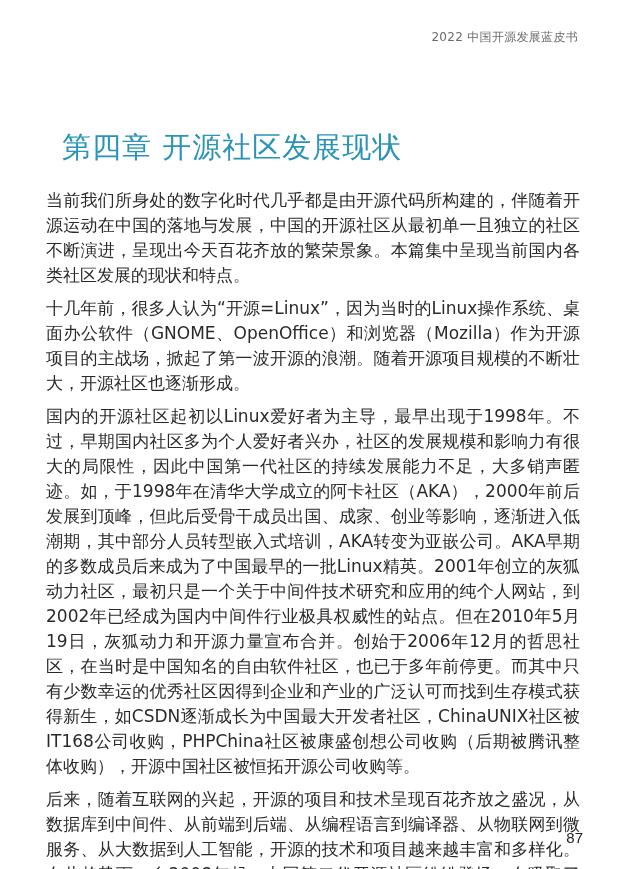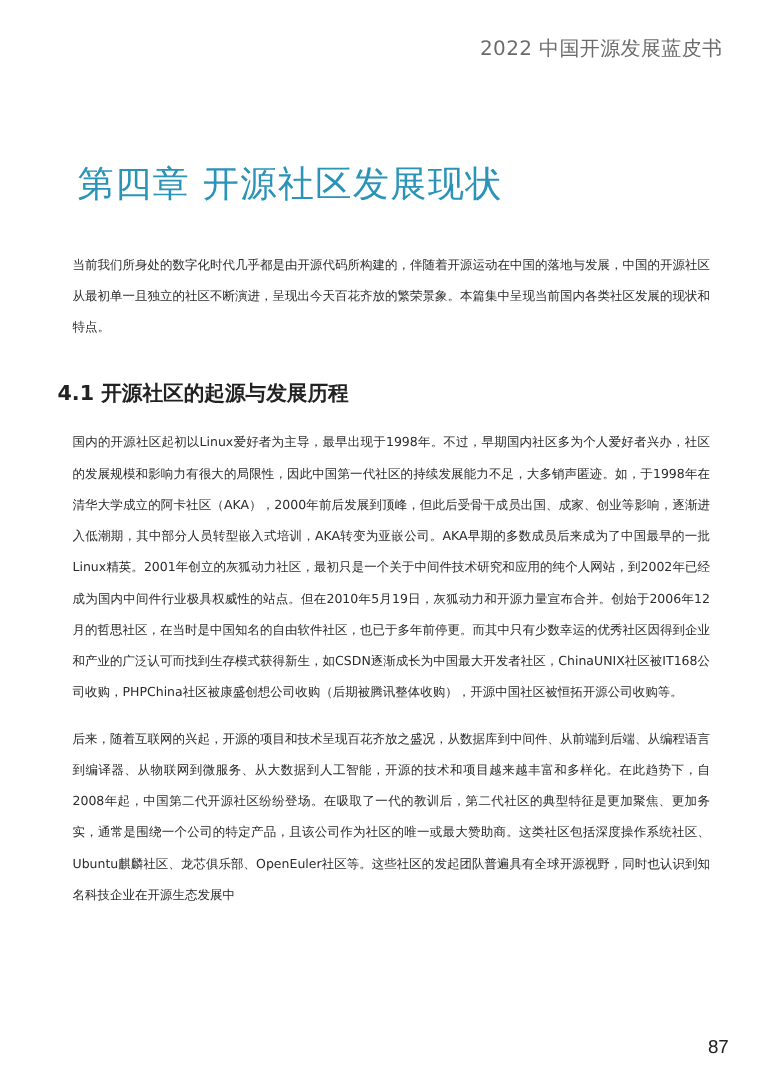--- a/index.html
+++ b/index.html
@@ -12,21 +12,21 @@
     height: 869px;
     position: relative;
     overflow: hidden;
     font-family: "DejaVu Sans", "Liberation Sans", sans-serif;
     color: #2a2a2a;
   }
   .running-header {
     position: absolute;
     top: 29px;
     right: 45px;
-    font-size: 16px;
+    font-size: 12px;
     color: #6b6b6b;
     letter-spacing: 0.3px;
   }
   .chapter-title {
     position: absolute;
     left: 62px;
     top: 128px;
     margin: 0;
     font-size: 29px;
     font-weight: normal;
@@ -34,22 +34,22 @@
     letter-spacing: 1px;
     white-space: nowrap;
   }
   .content {
     position: absolute;
     left: 46px;
     top: 188px;
     width: 534px;
   }
   p.para {
-    margin: 12px;
-    font-size: 10px;
+    margin: 0;
+    font-size: 17px;
     line-height: 25px;
     text-align: justify;
     text-justify: inter-character;
     color: #2a2a2a;
   }
   .para.intro { margin-bottom: 0; }
   .section-heading {
     margin: 29px 0 16px 0;
     font-size: 16.5px;
     font-weight: bold;
@@ -69,19 +69,19 @@
 </head>
 <body>
 
 <div class="running-header">2022 中国开源发展蓝皮书</div>
 
 <h1 class="chapter-title">第四章 开源社区发展现状</h1>
 
 <div class="content">
   <p class="para intro">当前我们所身处的数字化时代几乎都是由开源代码所构建的，伴随着开源运动在中国的落地与发展，中国的开源社区从最初单一且独立的社区不断演进，呈现出今天百花齐放的繁荣景象。本篇集中呈现当前国内各类社区发展的现状和特点。</p>
 
-  <h2 class="section-heading">4.1 开源社区的起源与发展历程</h2>
 
+  <p class="para">十几年前，很多人认为“开源=Linux”，因为当时的Linux操作系统、桌面办公软件（GNOME、OpenOffice）和浏览器（Mozilla）作为开源项目的主战场，掀起了第一波开源的浪潮。随着开源项目规模的不断壮大，开源社区也逐渐形成。</p>
   <p class="para">国内的开源社区起初以Linux爱好者为主导，最早出现于1998年。不过，早期国内社区多为个人爱好者兴办，社区的发展规模和影响力有很大的局限性，因此中国第一代社区的持续发展能力不足，大多销声匿迹。如，于1998年在清华大学成立的阿卡社区（AKA），2000年前后发展到顶峰，但此后受骨干成员出国、成家、创业等影响，逐渐进入低潮期，其中部分人员转型嵌入式培训，AKA转变为亚嵌公司。AKA早期的多数成员后来成为了中国最早的一批Linux精英。2001年创立的灰狐动力社区，最初只是一个关于中间件技术研究和应用的纯个人网站，到2002年已经成为国内中间件行业极具权威性的站点。但在2010年5月19日，灰狐动力和开源力量宣布合并。创始于2006年12月的哲思社区，在当时是中国知名的自由软件社区，也已于多年前停更。而其中只有少数幸运的优秀社区因得到企业和产业的广泛认可而找到生存模式获得新生，如CSDN逐渐成长为中国最大开发者社区，ChinaUNIX社区被IT168公司收购，PHPChina社区被康盛创想公司收购（后期被腾讯整体收购），开源中国社区被恒拓开源公司收购等。</p>
   <p class="para">后来，随着互联网的兴起，开源的项目和技术呈现百花齐放之盛况，从数据库到中间件、从前端到后端、从编程语言到编译器、从物联网到微服务、从大数据到人工智能，开源的技术和项目越来越丰富和多样化。在此趋势下，自2008年起，中国第二代开源社区纷纷登场。在吸取了一代的教训后，第二代社区的典型特征是更加聚焦、更加务实，通常是围绕一个公司的特定产品，且该公司作为社区的唯一或最大赞助商。这类社区包括深度操作系统社区、Ubuntu麒麟社区、龙芯俱乐部、OpenEuler社区等。这些社区的发起团队普遍具有全球开源视野，同时也认识到知名科技企业在开源生态发展中</p>
 </div>
 
 <div class="page-number">87</div>
 
 </body></html>

